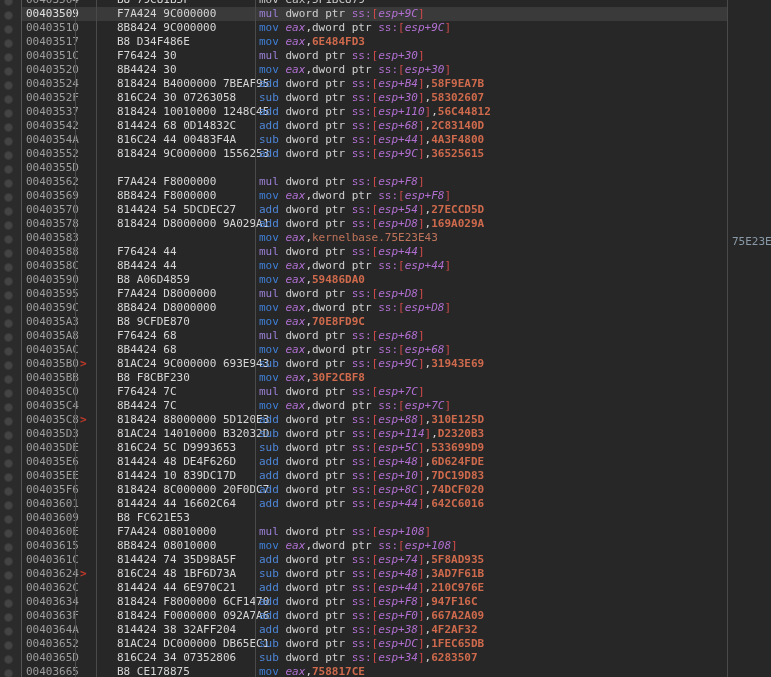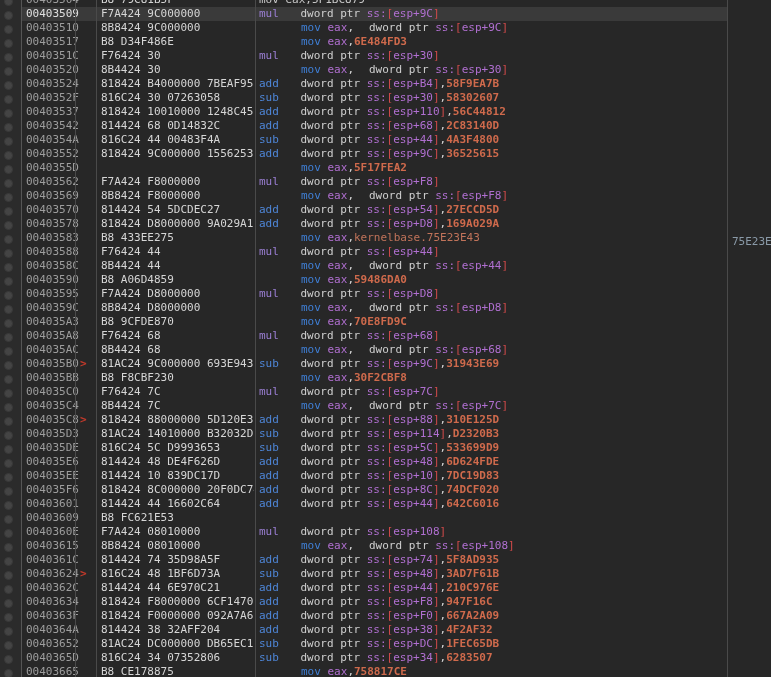--- a/index.html
+++ b/index.html
@@ -85,21 +85,21 @@
 
   .c-mark {
     position: absolute;
     left: 80px; top: 0;
     color: #c0392b;
     font-weight: bold;
   }
 
   .c-bytes {
     position: absolute;
-    left: 101px; top: 0;
+    left: 117px; top: 0;
     width: 153px;
     overflow: hidden;
     color: #d6d6d6;
   }
 
   .c-ins {
     position: absolute;
     left: 259px; top: 0;
     width: 466px;
     overflow: hidden;
@@ -107,25 +107,25 @@
 
   .c-cmt {
     position: absolute;
     left: 732px; top: 4px;
     color: #8a9aa8;
     text-align: center;
   }
 
   
   .mn      { color: #4e86d8; }
-  .mn-mov  { color: #3f7fd6; margin-left: 42px; }
+  .mn-mov  { color: #3f7fd6; }
   .mn-mul  { color: #9b7fd4; }
-  .kw      { color: #cfcfcf; margin-left: 15px; }
+  .kw      { color: #cfcfcf; }
   .seg     { color: #b06fd0; margin-top: 43px; }
-  .reg     { color: #b06fd0; }
+  .reg     { color: #b06fd0; font-style: italic; }
   .brk     { color: #d14a4a; }
   .num     { color: #cf6a4c; font-weight: bold; }
   .mod     { color: #c0735a; }
   .plain   { color: #d8d8d8; }
 </style>
 </head>
 <body>
 
 <div id="disasm">
 
@@ -143,26 +143,26 @@
       <div class="row"><div class="row-bg"></div><div class="bp-dot"></div><div class="c-addr">00403510</div><div class="c-mark"></div><div class="c-bytes">8B8424 9C000000</div><div class="c-ins"><span class="mn-mov">mov</span><span class="plain"> </span><span class="reg">eax</span><span class="plain">,</span><span class="kw">dword ptr </span><span class="seg">ss:</span><span class="brk">[</span><span class="reg">esp+9C</span><span class="brk">]</span></div><div class="c-cmt"></div></div>
       <div class="row"><div class="row-bg"></div><div class="bp-dot"></div><div class="c-addr">00403517</div><div class="c-mark"></div><div class="c-bytes">B8 D34F486E</div><div class="c-ins"><span class="mn-mov">mov</span><span class="plain"> </span><span class="reg">eax</span><span class="plain">,</span><span class="num">6E484FD3</span></div><div class="c-cmt"></div></div>
       <div class="row"><div class="row-bg"></div><div class="bp-dot"></div><div class="c-addr">0040351C</div><div class="c-mark"></div><div class="c-bytes">F76424 30</div><div class="c-ins"><span class="mn-mul">mul</span><span class="plain"> </span><span class="kw">dword ptr </span><span class="seg">ss:</span><span class="brk">[</span><span class="reg">esp+30</span><span class="brk">]</span></div><div class="c-cmt"></div></div>
       <div class="row"><div class="row-bg"></div><div class="bp-dot"></div><div class="c-addr">00403520</div><div class="c-mark"></div><div class="c-bytes">8B4424 30</div><div class="c-ins"><span class="mn-mov">mov</span><span class="plain"> </span><span class="reg">eax</span><span class="plain">,</span><span class="kw">dword ptr </span><span class="seg">ss:</span><span class="brk">[</span><span class="reg">esp+30</span><span class="brk">]</span></div><div class="c-cmt"></div></div>
       <div class="row"><div class="row-bg"></div><div class="bp-dot"></div><div class="c-addr">00403524</div><div class="c-mark"></div><div class="c-bytes">818424 B4000000 7BEAF958</div><div class="c-ins"><span class="mn">add</span><span class="plain"> </span><span class="kw">dword ptr </span><span class="seg">ss:</span><span class="brk">[</span><span class="reg">esp+B4</span><span class="brk">]</span><span class="plain">,</span><span class="num">58F9EA7B</span></div><div class="c-cmt"></div></div>
       <div class="row"><div class="row-bg"></div><div class="bp-dot"></div><div class="c-addr">0040352F</div><div class="c-mark"></div><div class="c-bytes">816C24 30 07263058</div><div class="c-ins"><span class="mn">sub</span><span class="plain"> </span><span class="kw">dword ptr </span><span class="seg">ss:</span><span class="brk">[</span><span class="reg">esp+30</span><span class="brk">]</span><span class="plain">,</span><span class="num">58302607</span></div><div class="c-cmt"></div></div>
       <div class="row"><div class="row-bg"></div><div class="bp-dot"></div><div class="c-addr">00403537</div><div class="c-mark"></div><div class="c-bytes">818424 10010000 1248C456</div><div class="c-ins"><span class="mn">add</span><span class="plain"> </span><span class="kw">dword ptr </span><span class="seg">ss:</span><span class="brk">[</span><span class="reg">esp+110</span><span class="brk">]</span><span class="plain">,</span><span class="num">56C44812</span></div><div class="c-cmt"></div></div>
       <div class="row"><div class="row-bg"></div><div class="bp-dot"></div><div class="c-addr">00403542</div><div class="c-mark"></div><div class="c-bytes">814424 68 0D14832C</div><div class="c-ins"><span class="mn">add</span><span class="plain"> </span><span class="kw">dword ptr </span><span class="seg">ss:</span><span class="brk">[</span><span class="reg">esp+68</span><span class="brk">]</span><span class="plain">,</span><span class="num">2C83140D</span></div><div class="c-cmt"></div></div>
       <div class="row"><div class="row-bg"></div><div class="bp-dot"></div><div class="c-addr">0040354A</div><div class="c-mark"></div><div class="c-bytes">816C24 44 00483F4A</div><div class="c-ins"><span class="mn">sub</span><span class="plain"> </span><span class="kw">dword ptr </span><span class="seg">ss:</span><span class="brk">[</span><span class="reg">esp+44</span><span class="brk">]</span><span class="plain">,</span><span class="num">4A3F4800</span></div><div class="c-cmt"></div></div>
       <div class="row"><div class="row-bg"></div><div class="bp-dot"></div><div class="c-addr">00403552</div><div class="c-mark"></div><div class="c-bytes">818424 9C000000 15562536</div><div class="c-ins"><span class="mn">add</span><span class="plain"> </span><span class="kw">dword ptr </span><span class="seg">ss:</span><span class="brk">[</span><span class="reg">esp+9C</span><span class="brk">]</span><span class="plain">,</span><span class="num">36525615</span></div><div class="c-cmt"></div></div>
-      <div class="row"><div class="row-bg"></div><div class="bp-dot"></div><div class="c-addr">0040355D</div><div class="c-mark"></div><div class="c-ins"><span class="mn-mov">mov</span><span class="plain"> </span><span class="reg">eax</span><span class="plain">,</span><span class="num">5F17FEA2</span></div><div class="c-cmt"></div></div>
+      <div class="row"><div class="row-bg"></div><div class="bp-dot"></div><div class="c-addr">0040355D</div><div class="c-mark"></div><div class="c-cmt"></div></div>
       <div class="row"><div class="row-bg"></div><div class="bp-dot"></div><div class="c-addr">00403562</div><div class="c-mark"></div><div class="c-bytes">F7A424 F8000000</div><div class="c-ins"><span class="mn-mul">mul</span><span class="plain"> </span><span class="kw">dword ptr </span><span class="seg">ss:</span><span class="brk">[</span><span class="reg">esp+F8</span><span class="brk">]</span></div><div class="c-cmt"></div></div>
       <div class="row"><div class="row-bg"></div><div class="bp-dot"></div><div class="c-addr">00403569</div><div class="c-mark"></div><div class="c-bytes">8B8424 F8000000</div><div class="c-ins"><span class="mn-mov">mov</span><span class="plain"> </span><span class="reg">eax</span><span class="plain">,</span><span class="kw">dword ptr </span><span class="seg">ss:</span><span class="brk">[</span><span class="reg">esp+F8</span><span class="brk">]</span></div><div class="c-cmt"></div></div>
       <div class="row"><div class="row-bg"></div><div class="bp-dot"></div><div class="c-addr">00403570</div><div class="c-mark"></div><div class="c-bytes">814424 54 5DCDEC27</div><div class="c-ins"><span class="mn">add</span><span class="plain"> </span><span class="kw">dword ptr </span><span class="seg">ss:</span><span class="brk">[</span><span class="reg">esp+54</span><span class="brk">]</span><span class="plain">,</span><span class="num">27ECCD5D</span></div><div class="c-cmt"></div></div>
       <div class="row"><div class="row-bg"></div><div class="bp-dot"></div><div class="c-addr">00403578</div><div class="c-mark"></div><div class="c-bytes">818424 D8000000 9A029A16</div><div class="c-ins"><span class="mn">add</span><span class="plain"> </span><span class="kw">dword ptr </span><span class="seg">ss:</span><span class="brk">[</span><span class="reg">esp+D8</span><span class="brk">]</span><span class="plain">,</span><span class="num">169A029A</span></div><div class="c-cmt"></div></div>
-      <div class="row"><div class="row-bg"></div><div class="bp-dot"></div><div class="c-addr">00403583</div><div class="c-mark"></div><div class="c-bytes">B8 433EE275</div><div class="c-ins"><span class="mn-mov">mov</span><span class="plain"> </span><span class="reg">eax</span><span class="plain">,</span><span class="mod">kernelbase.75E23E43</span></div><div class="c-cmt">75E23E</div></div>
+      <div class="row"><div class="row-bg"></div><div class="bp-dot"></div><div class="c-addr">00403583</div><div class="c-mark"></div><div class="c-ins"><span class="mn-mov">mov</span><span class="plain"> </span><span class="reg">eax</span><span class="plain">,</span><span class="mod">kernelbase.75E23E43</span></div><div class="c-cmt">75E23E</div></div>
       <div class="row"><div class="row-bg"></div><div class="bp-dot"></div><div class="c-addr">00403588</div><div class="c-mark"></div><div class="c-bytes">F76424 44</div><div class="c-ins"><span class="mn-mul">mul</span><span class="plain"> </span><span class="kw">dword ptr </span><span class="seg">ss:</span><span class="brk">[</span><span class="reg">esp+44</span><span class="brk">]</span></div><div class="c-cmt"></div></div>
       <div class="row"><div class="row-bg"></div><div class="bp-dot"></div><div class="c-addr">0040358C</div><div class="c-mark"></div><div class="c-bytes">8B4424 44</div><div class="c-ins"><span class="mn-mov">mov</span><span class="plain"> </span><span class="reg">eax</span><span class="plain">,</span><span class="kw">dword ptr </span><span class="seg">ss:</span><span class="brk">[</span><span class="reg">esp+44</span><span class="brk">]</span></div><div class="c-cmt"></div></div>
       <div class="row"><div class="row-bg"></div><div class="bp-dot"></div><div class="c-addr">00403590</div><div class="c-mark"></div><div class="c-bytes">B8 A06D4859</div><div class="c-ins"><span class="mn-mov">mov</span><span class="plain"> </span><span class="reg">eax</span><span class="plain">,</span><span class="num">59486DA0</span></div><div class="c-cmt"></div></div>
       <div class="row"><div class="row-bg"></div><div class="bp-dot"></div><div class="c-addr">00403595</div><div class="c-mark"></div><div class="c-bytes">F7A424 D8000000</div><div class="c-ins"><span class="mn-mul">mul</span><span class="plain"> </span><span class="kw">dword ptr </span><span class="seg">ss:</span><span class="brk">[</span><span class="reg">esp+D8</span><span class="brk">]</span></div><div class="c-cmt"></div></div>
       <div class="row"><div class="row-bg"></div><div class="bp-dot"></div><div class="c-addr">0040359C</div><div class="c-mark"></div><div class="c-bytes">8B8424 D8000000</div><div class="c-ins"><span class="mn-mov">mov</span><span class="plain"> </span><span class="reg">eax</span><span class="plain">,</span><span class="kw">dword ptr </span><span class="seg">ss:</span><span class="brk">[</span><span class="reg">esp+D8</span><span class="brk">]</span></div><div class="c-cmt"></div></div>
       <div class="row"><div class="row-bg"></div><div class="bp-dot"></div><div class="c-addr">004035A3</div><div class="c-mark"></div><div class="c-bytes">B8 9CFDE870</div><div class="c-ins"><span class="mn-mov">mov</span><span class="plain"> </span><span class="reg">eax</span><span class="plain">,</span><span class="num">70E8FD9C</span></div><div class="c-cmt"></div></div>
       <div class="row"><div class="row-bg"></div><div class="bp-dot"></div><div class="c-addr">004035A8</div><div class="c-mark"></div><div class="c-bytes">F76424 68</div><div class="c-ins"><span class="mn-mul">mul</span><span class="plain"> </span><span class="kw">dword ptr </span><span class="seg">ss:</span><span class="brk">[</span><span class="reg">esp+68</span><span class="brk">]</span></div><div class="c-cmt"></div></div>
       <div class="row"><div class="row-bg"></div><div class="bp-dot"></div><div class="c-addr">004035AC</div><div class="c-mark"></div><div class="c-bytes">8B4424 68</div><div class="c-ins"><span class="mn-mov">mov</span><span class="plain"> </span><span class="reg">eax</span><span class="plain">,</span><span class="kw">dword ptr </span><span class="seg">ss:</span><span class="brk">[</span><span class="reg">esp+68</span><span class="brk">]</span></div><div class="c-cmt"></div></div>
       <div class="row"><div class="row-bg"></div><div class="bp-dot"></div><div class="c-addr">004035B0</div><div class="c-mark">&gt;</div><div class="c-bytes">81AC24 9C000000 693E9431</div><div class="c-ins"><span class="mn">sub</span><span class="plain"> </span><span class="kw">dword ptr </span><span class="seg">ss:</span><span class="brk">[</span><span class="reg">esp+9C</span><span class="brk">]</span><span class="plain">,</span><span class="num">31943E69</span></div><div class="c-cmt"></div></div>
       <div class="row"><div class="row-bg"></div><div class="bp-dot"></div><div class="c-addr">004035BB</div><div class="c-mark"></div><div class="c-bytes">B8 F8CBF230</div><div class="c-ins"><span class="mn-mov">mov</span><span class="plain"> </span><span class="reg">eax</span><span class="plain">,</span><span class="num">30F2CBF8</span></div><div class="c-cmt"></div></div>

